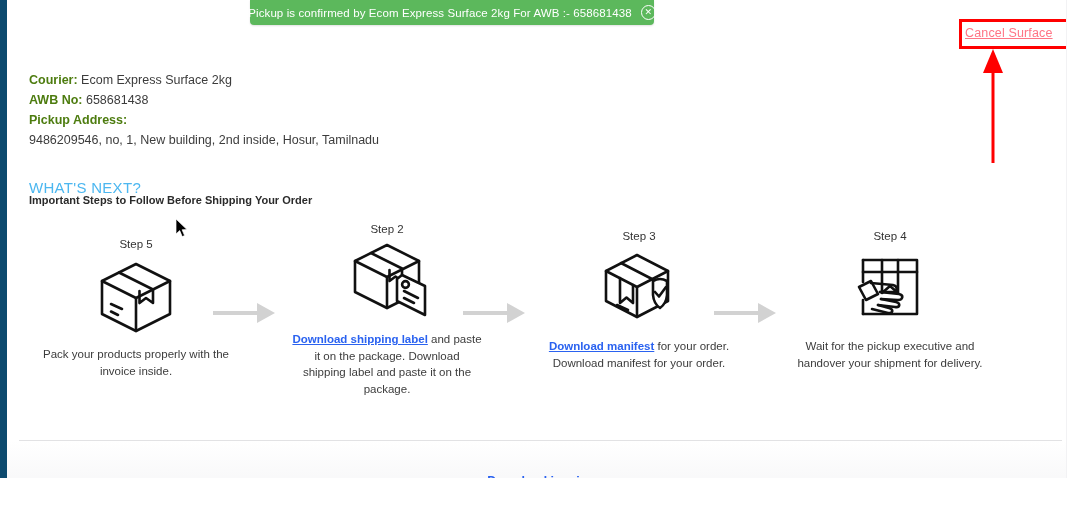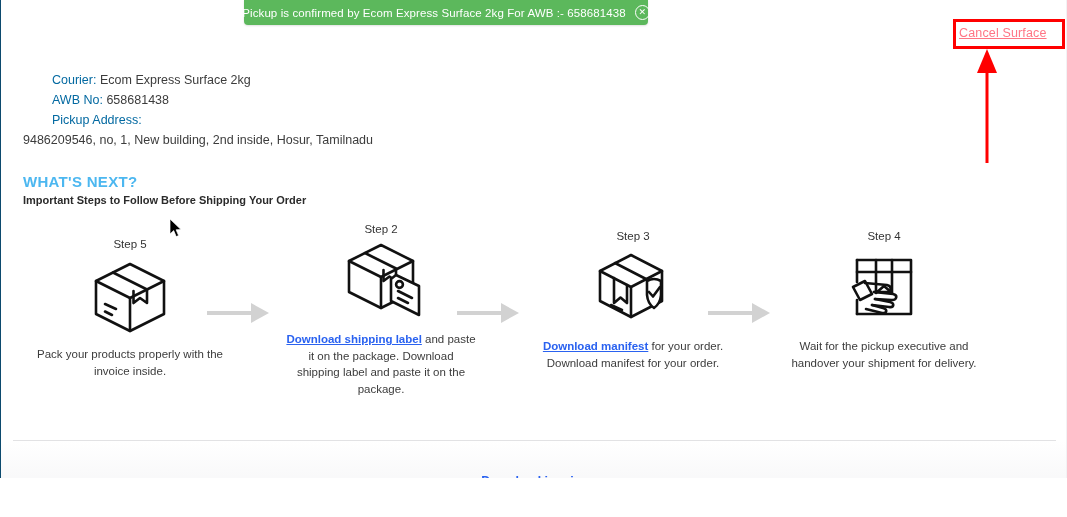--- a/index.html
+++ b/index.html
@@ -9,21 +9,21 @@
     overflow: hidden;
     background: #ffffff;
     font-family: "Liberation Sans", "DejaVu Sans", sans-serif;
   }
 
   #page {
     position: relative;
     width: 1067px;
     height: 478px;
     background: #ffffff;
-    border-left: 1px solid #0c4a6e;
+    border-left: 7px solid #0c4a6e;
     border-right: 1px solid #f2f2f4;
     overflow: hidden;
   }
 
   
   #toast {
     position: absolute;
     left: 243px;
     top: 0px;
     width: 404px;
@@ -108,31 +108,31 @@
   
   #info {
     position: absolute;
     left: 22px;
     top: 70px;
     font-size: 12.5px;
     color: #3c3c3c;
     line-height: 20px;
   }
   #info .row { white-space: nowrap; }
-  #info b { font-weight: 400; color: #0369a1; margin-left: 29px; }
+  #info b { font-weight: 700; color: #4d7c0f; }
 
   
   #whats-next {
     position: absolute;
     left: 22px;
-    top: 173px;
+    top: 179px;
     font-size: 15px;
     color: #4cb7f0;
     letter-spacing: .3px;
-    font-weight: 700;
+    font-weight: 400;
   }
   #steps-intro {
     position: absolute;
     left: 22px;
     top: 194px;
     font-size: 11px;
     font-weight: 700;
     color: #2b2b2b;
   }
 

